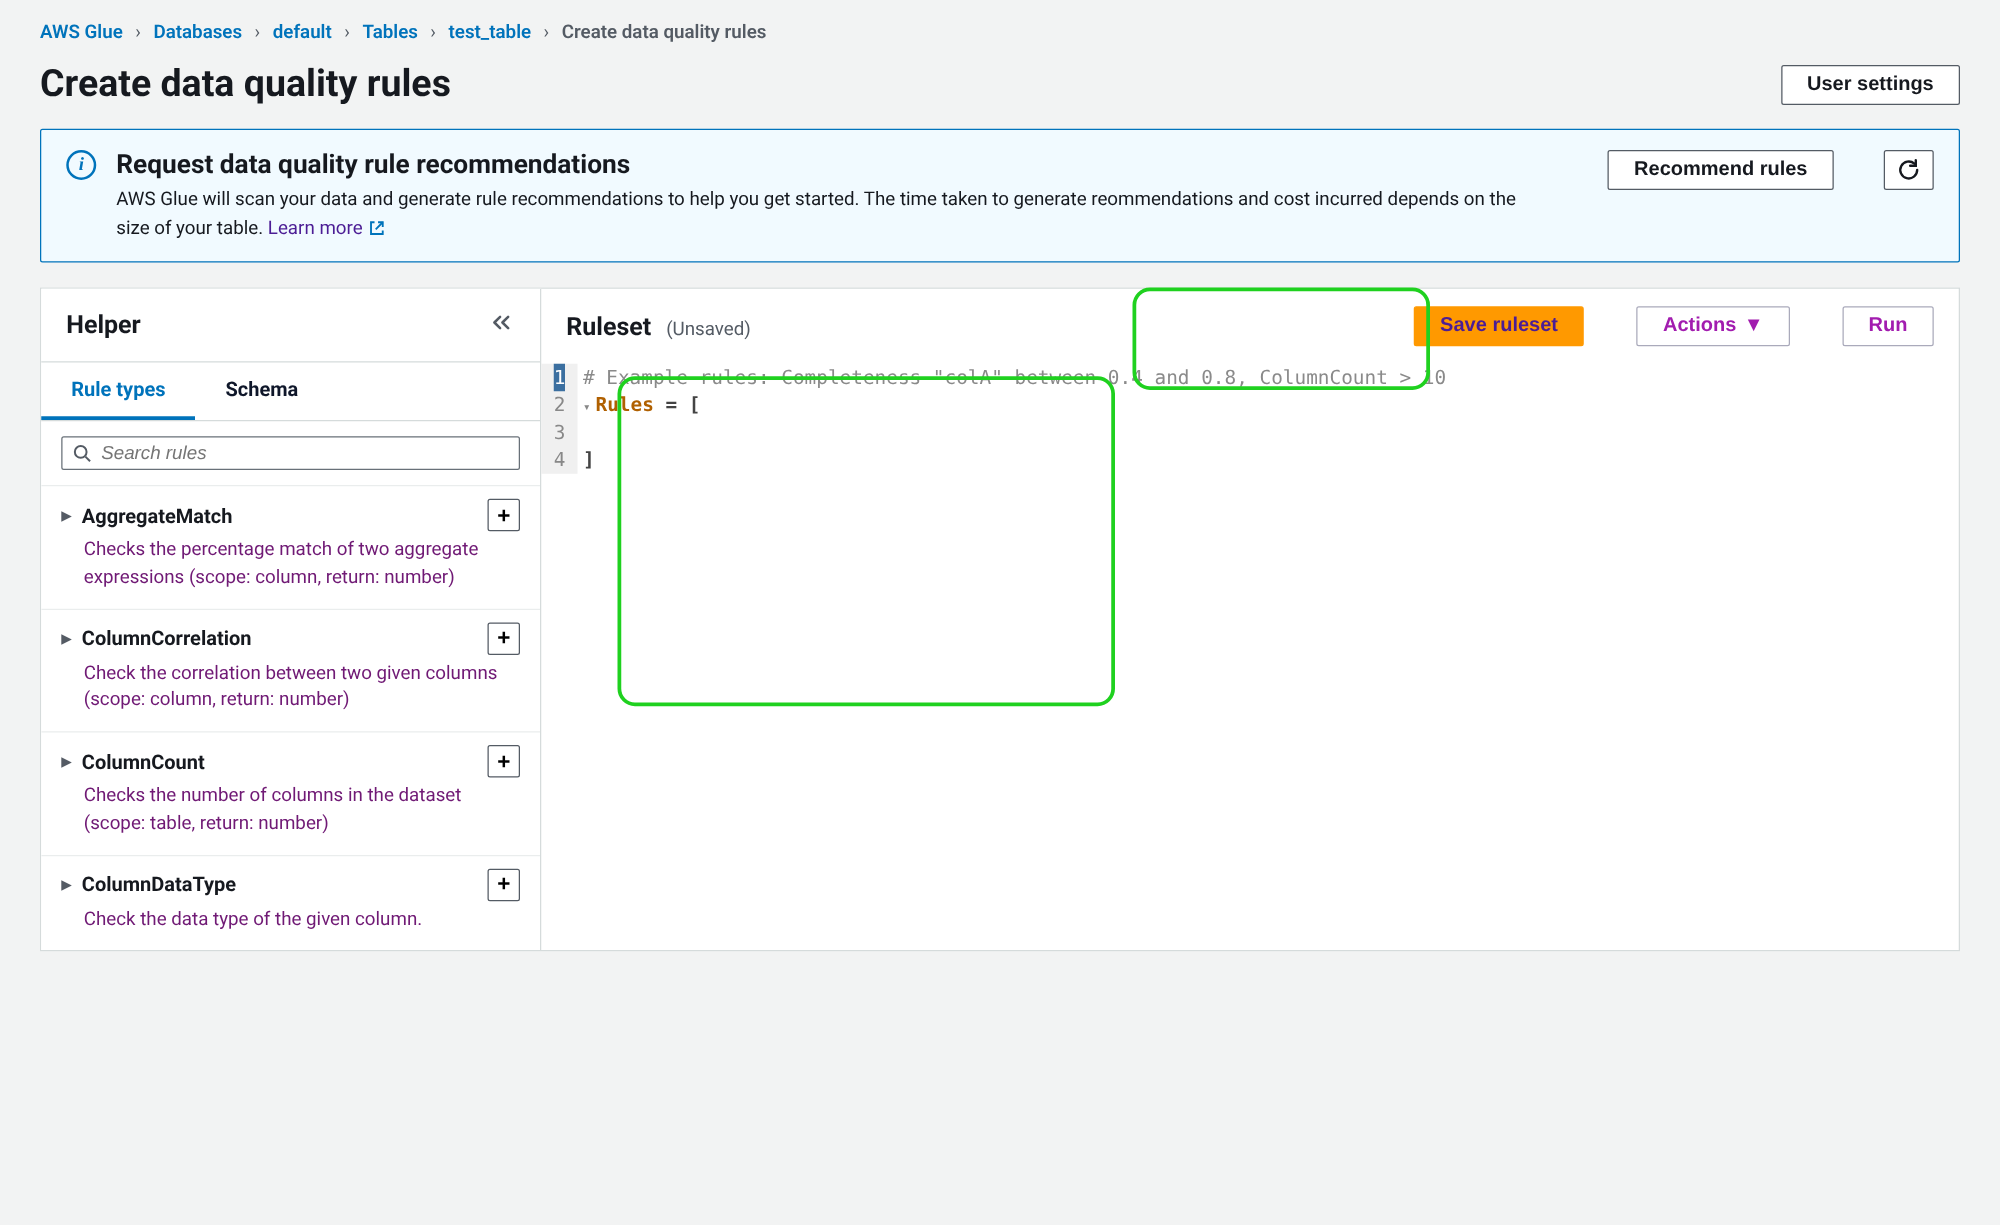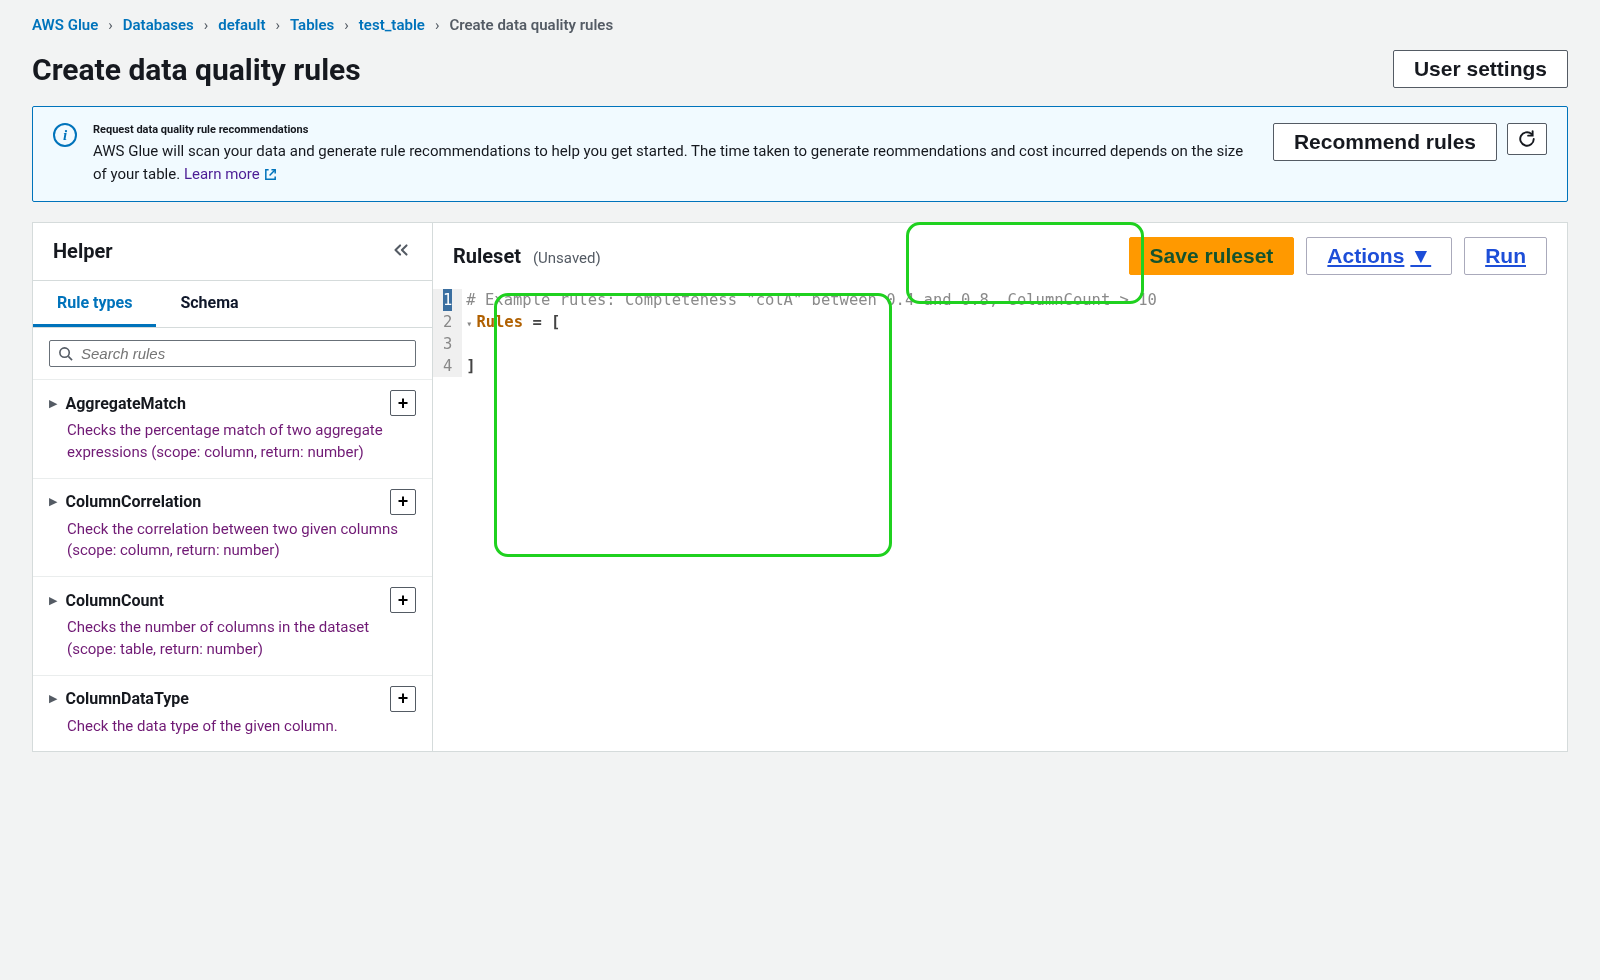--- a/index.html
+++ b/index.html
@@ -25,35 +25,36 @@
       justify-content: space-between;
       align-items: center;
       margin-bottom: 18px;
     }
     .page-title { font-size: 30px; font-weight: 700; }
     .btn {
       background: #fff;
       border: 1px solid #545b64;
       border-radius: 2px;
       padding: 6px 20px;
-      font-size: 21px;
+      font-size: 16px;
       font-weight: 700;
       cursor: pointer;
       color: #16191f;
       display: inline-flex;
       align-items: center;
       gap: 6px;
+      margin-left: 30px;
     }
     .btn-icon { padding: 6px 10px; }
     .btn-primary-orange {
       background: #ff9900;
       border-color: #ff9900;
-      color: #14532d;
-    }
-    .btn-disabled { color: #1d4ed8; border-color: #aab; cursor: default; text-decoration: underline; }
+      color: #4c1d95;
+    }
+    .btn-disabled { color: #a21caf; border-color: #aab; cursor: default; }
     .info-banner {
       background: #f1faff;
       border: 1px solid #0073bb;
       border-radius: 2px;
       padding: 16px 20px;
       display: flex;
       gap: 16px;
       align-items: flex-start;
       margin-bottom: 20px;
     }
@@ -64,21 +65,21 @@
       color: #0073bb;
       font-weight: 800;
       display: flex;
       align-items: center; justify-content: center;
       flex-shrink: 0;
       font-size: 15px;
       font-family: Georgia, serif;
       font-style: italic;
     }
     .info-content { flex: 1; }
-    .info-title { font-weight: 700; font-size: 11px; margin-bottom: 4px; }
+    .info-title { font-weight: 700; font-size: 21px; margin-bottom: 4px; }
     .info-desc { color: #16191f; font-size: 15px; line-height: 1.5; }
     .info-link { color: #4c1d95; text-decoration: none; cursor: pointer; }
     .external-icon { display: inline-block; vertical-align: middle; }
     .info-actions { display: flex; gap: 10px; align-items: flex-start; }
     .main-columns {
       display: flex;
       gap: 0;
       background: #fff;
       border: 1px solid #d5dbdb;
     }

